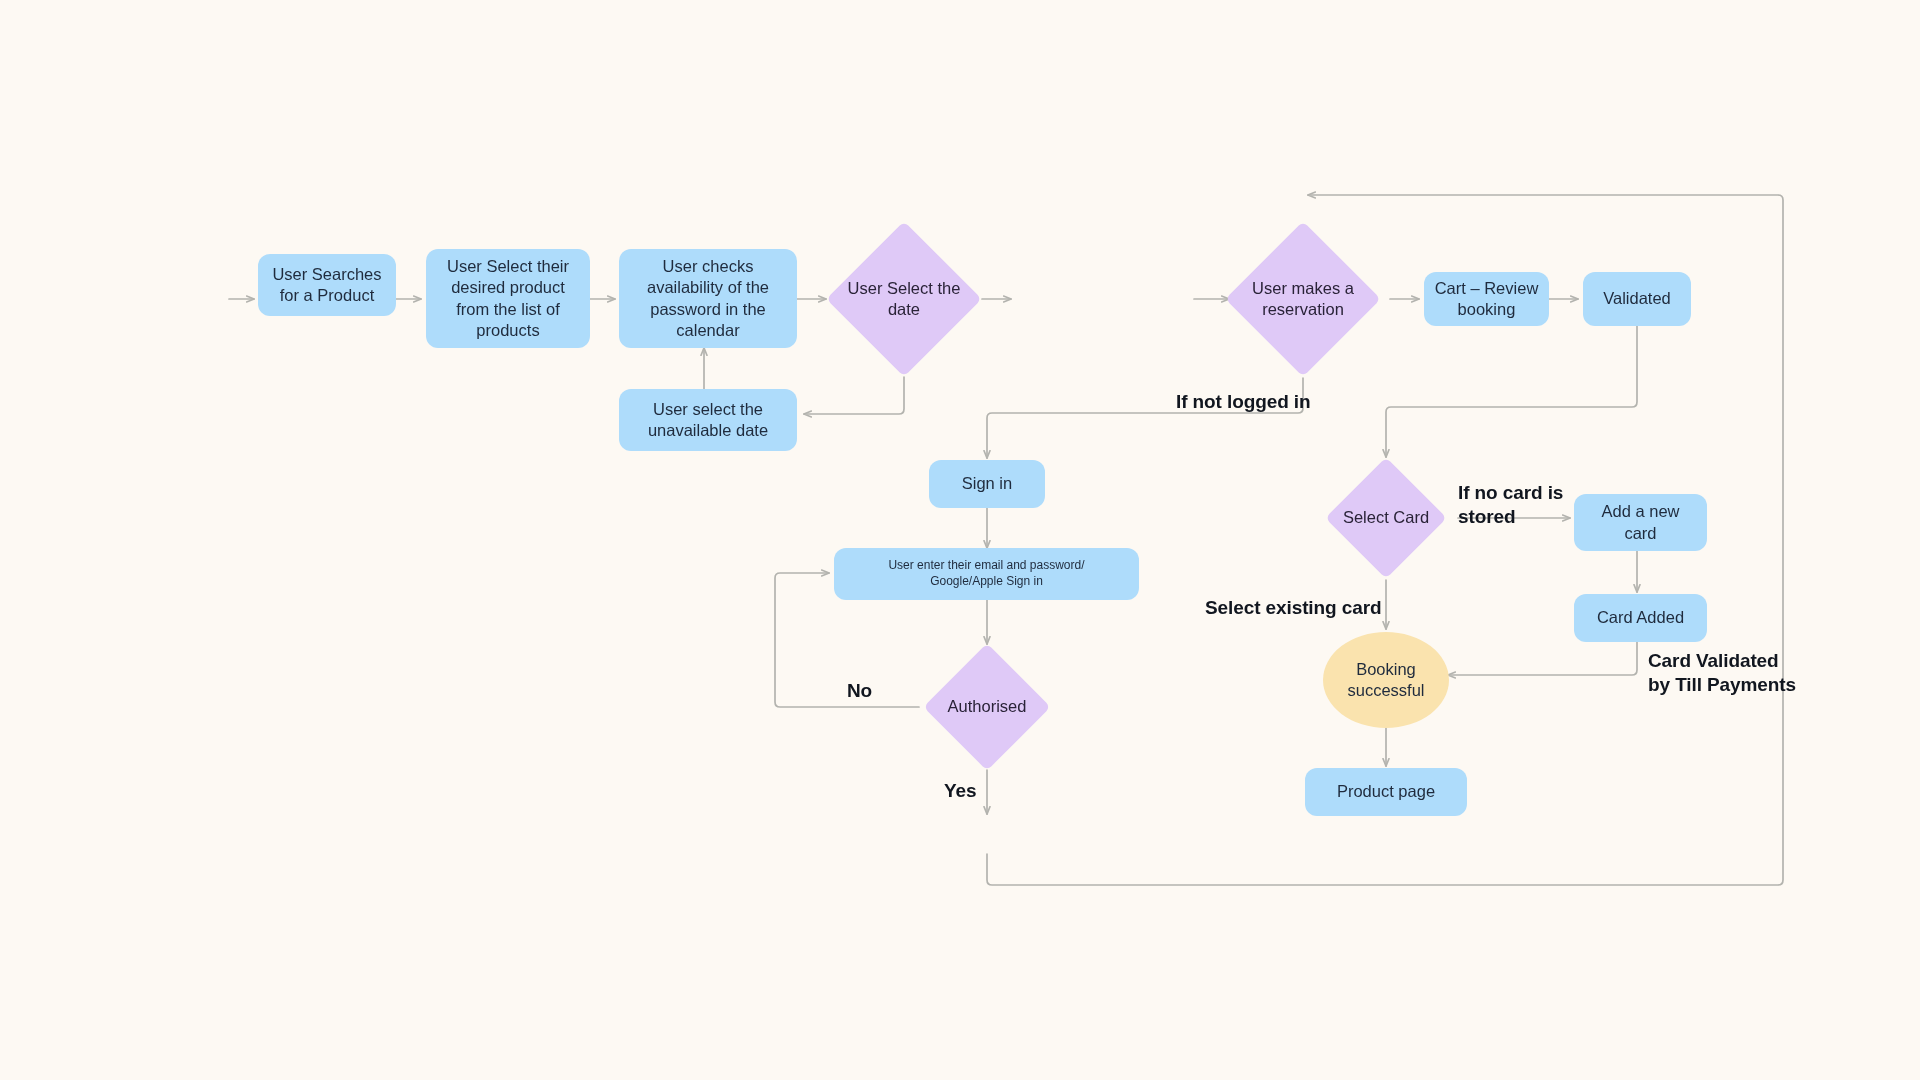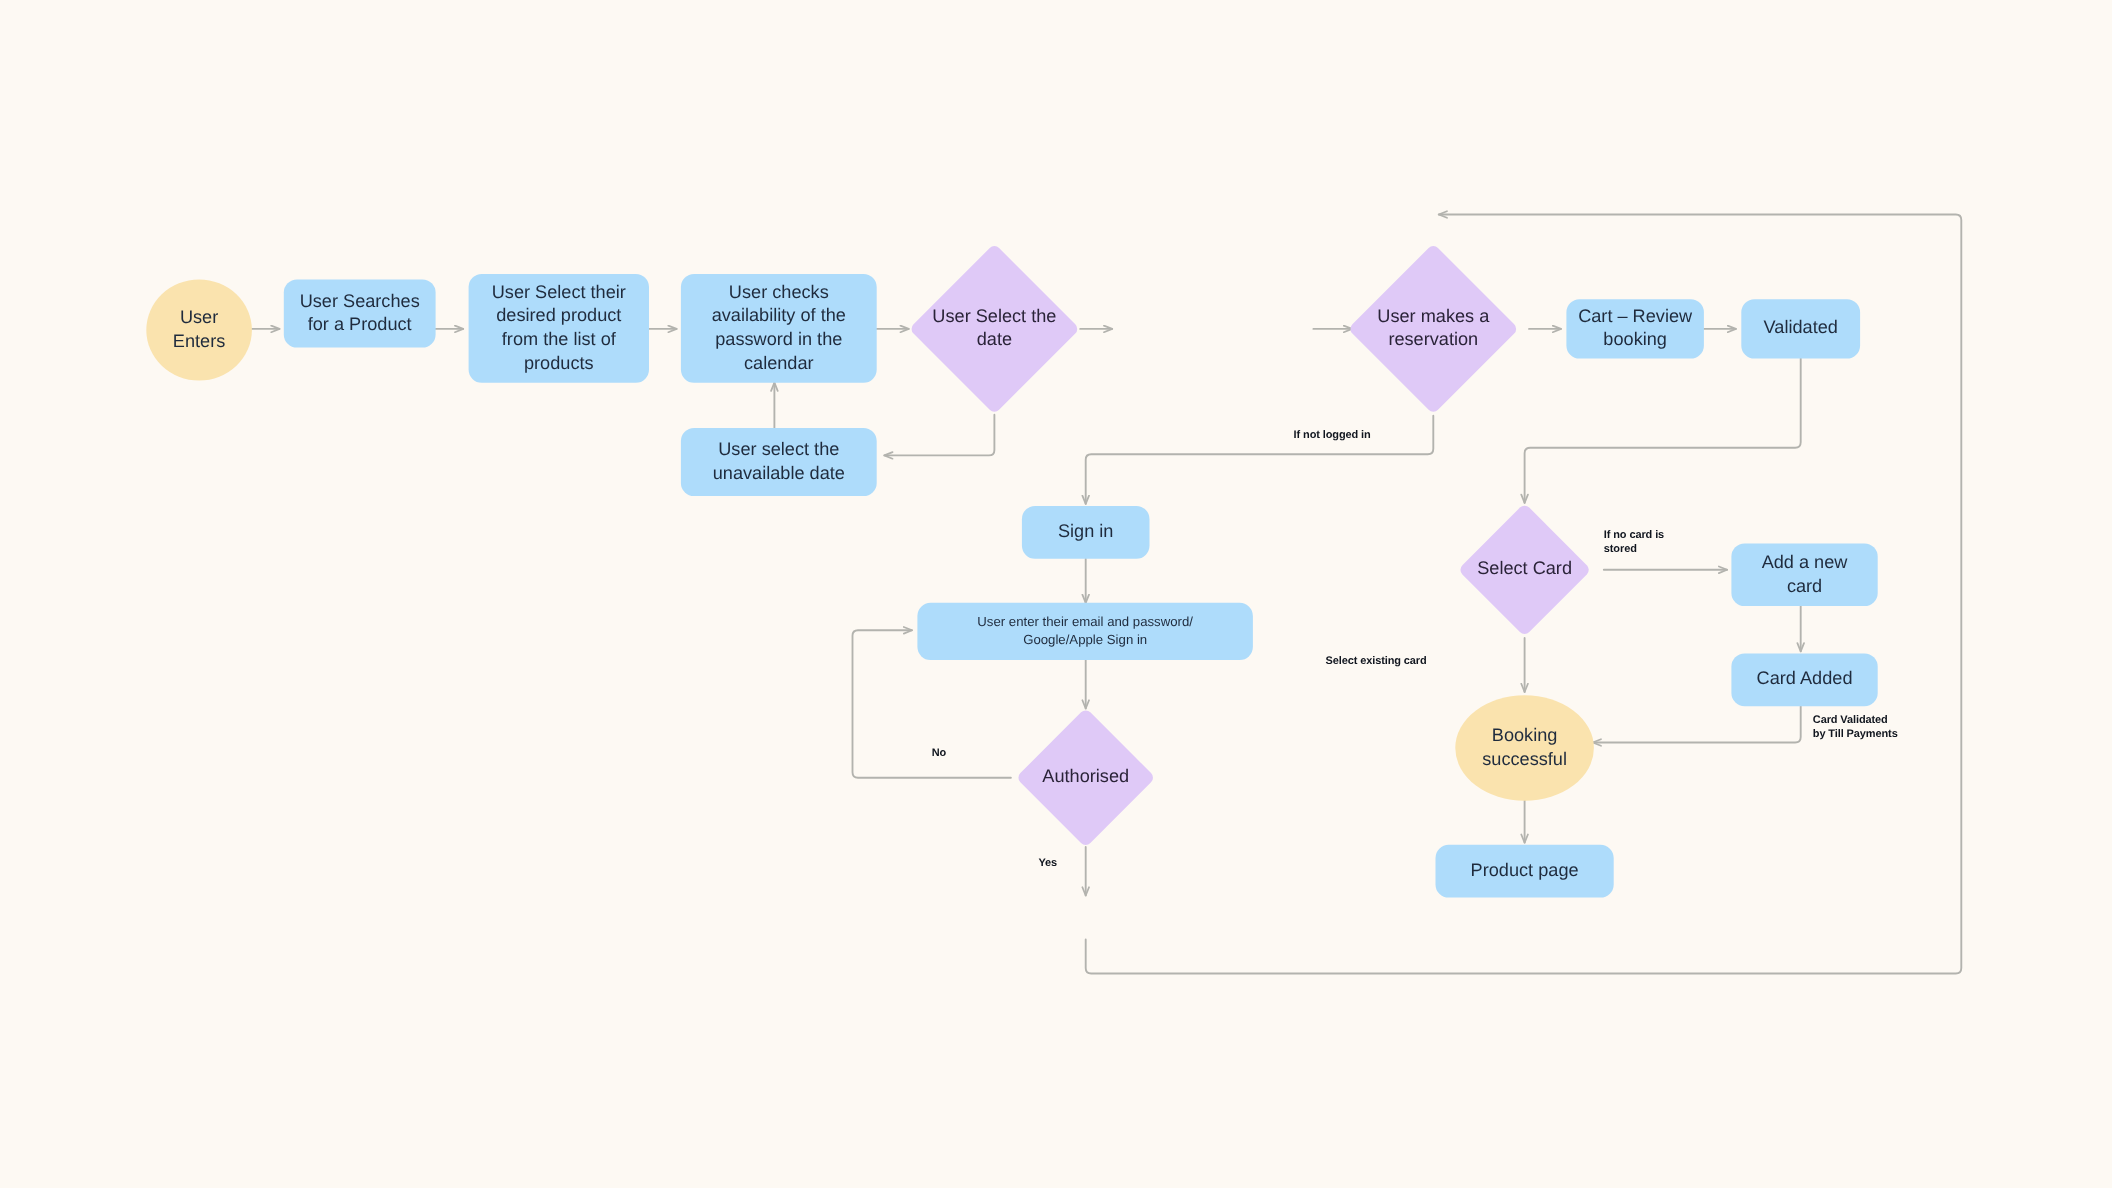--- a/index.html
+++ b/index.html
@@ -41,21 +41,21 @@
   }
   .diamond-label{
     position:absolute;left:0;top:0;width:100%;height:100%;
     display:flex;align-items:center;justify-content:center;
     text-align:center;font-size:16.5px;color:#2A2338;line-height:1.3;
     white-space:pre-line;
     z-index:2;
   }
   .edge-label{
     position:absolute;
-    font-size:10px;
+    font-size:19px;
     font-weight:700;
     color:#11161F;
     line-height:1.25;
     white-space:pre-line;
     letter-spacing:-0.1px;
   }
 </style>
 </head>
 <body>
 
@@ -103,22 +103,20 @@
       <path d="M1386,580 L1386,629"></path>
 
       <path d="M1386,727 L1386,766"></path>
     </g>
     <g fill="none" stroke="#B3B3AE" stroke-width="1.7" stroke-linecap="round" stroke-linejoin="round">
 
       <path d="M987,854 L987,880 Q987,885 992,885 L1778,885 Q1783,885 1783,880 L1783,200 Q1783,195 1778,195 L1308,195" marker-end="url(#ah)"></path>
     </g>
   </svg>
 
-  <div class="node terminator" style="left:133px;top:254px;width:96px;height:92px;">User
-Enters</div>
 
   <div class="node box" style="left:258px;top:254px;width:138px;height:62px;">User Searches
 for a Product</div>
 
   <div class="node box" style="left:426px;top:249px;width:164px;height:99px;">User Select their
 desired product
 from the list of
 products</div>
 
   <div class="node box" style="left:619px;top:249px;width:178px;height:99px;">User checks

